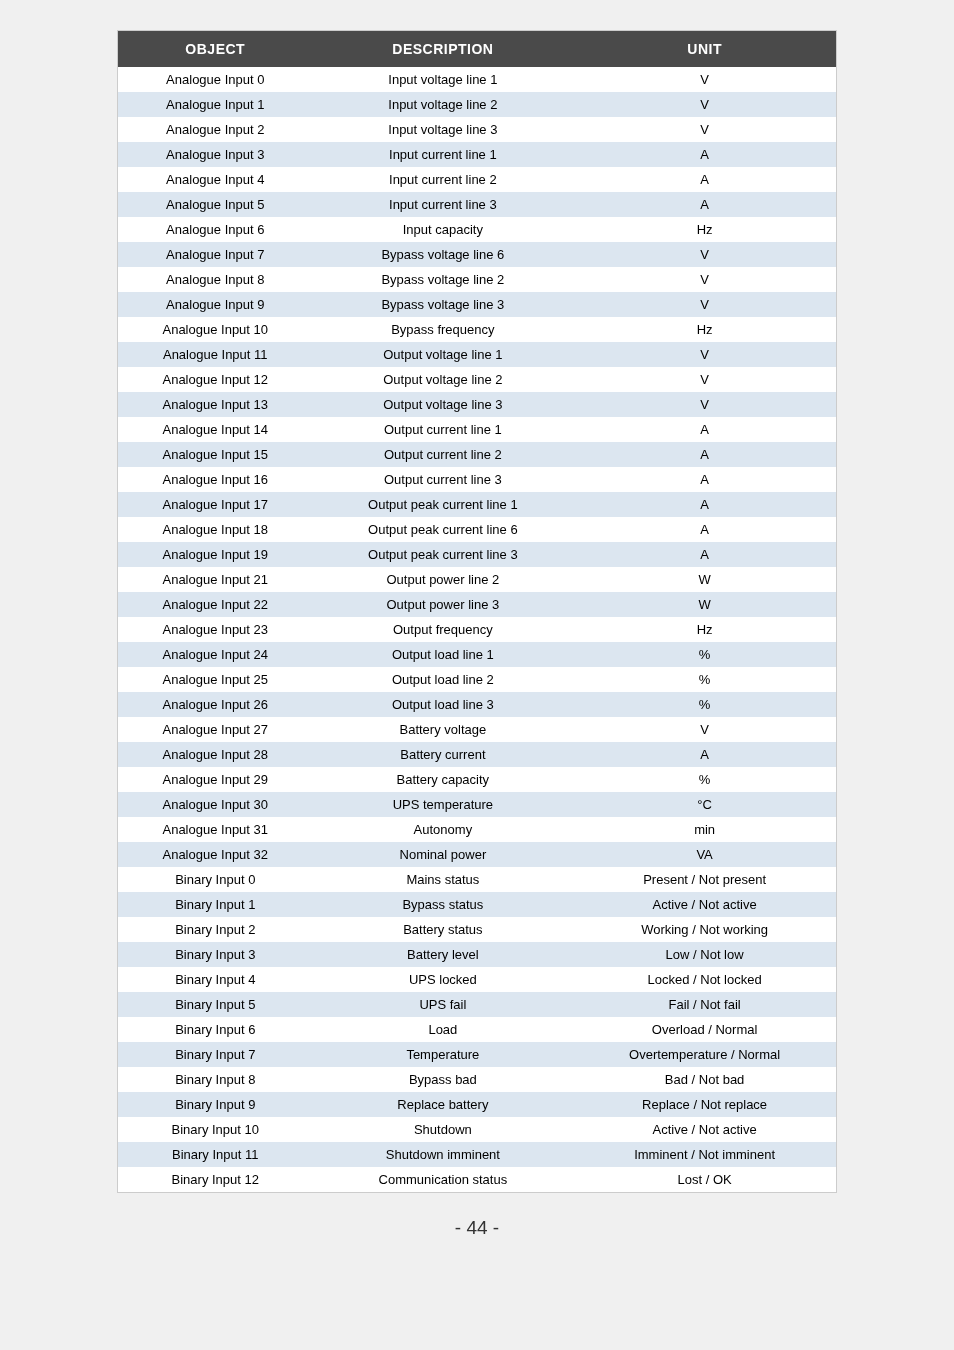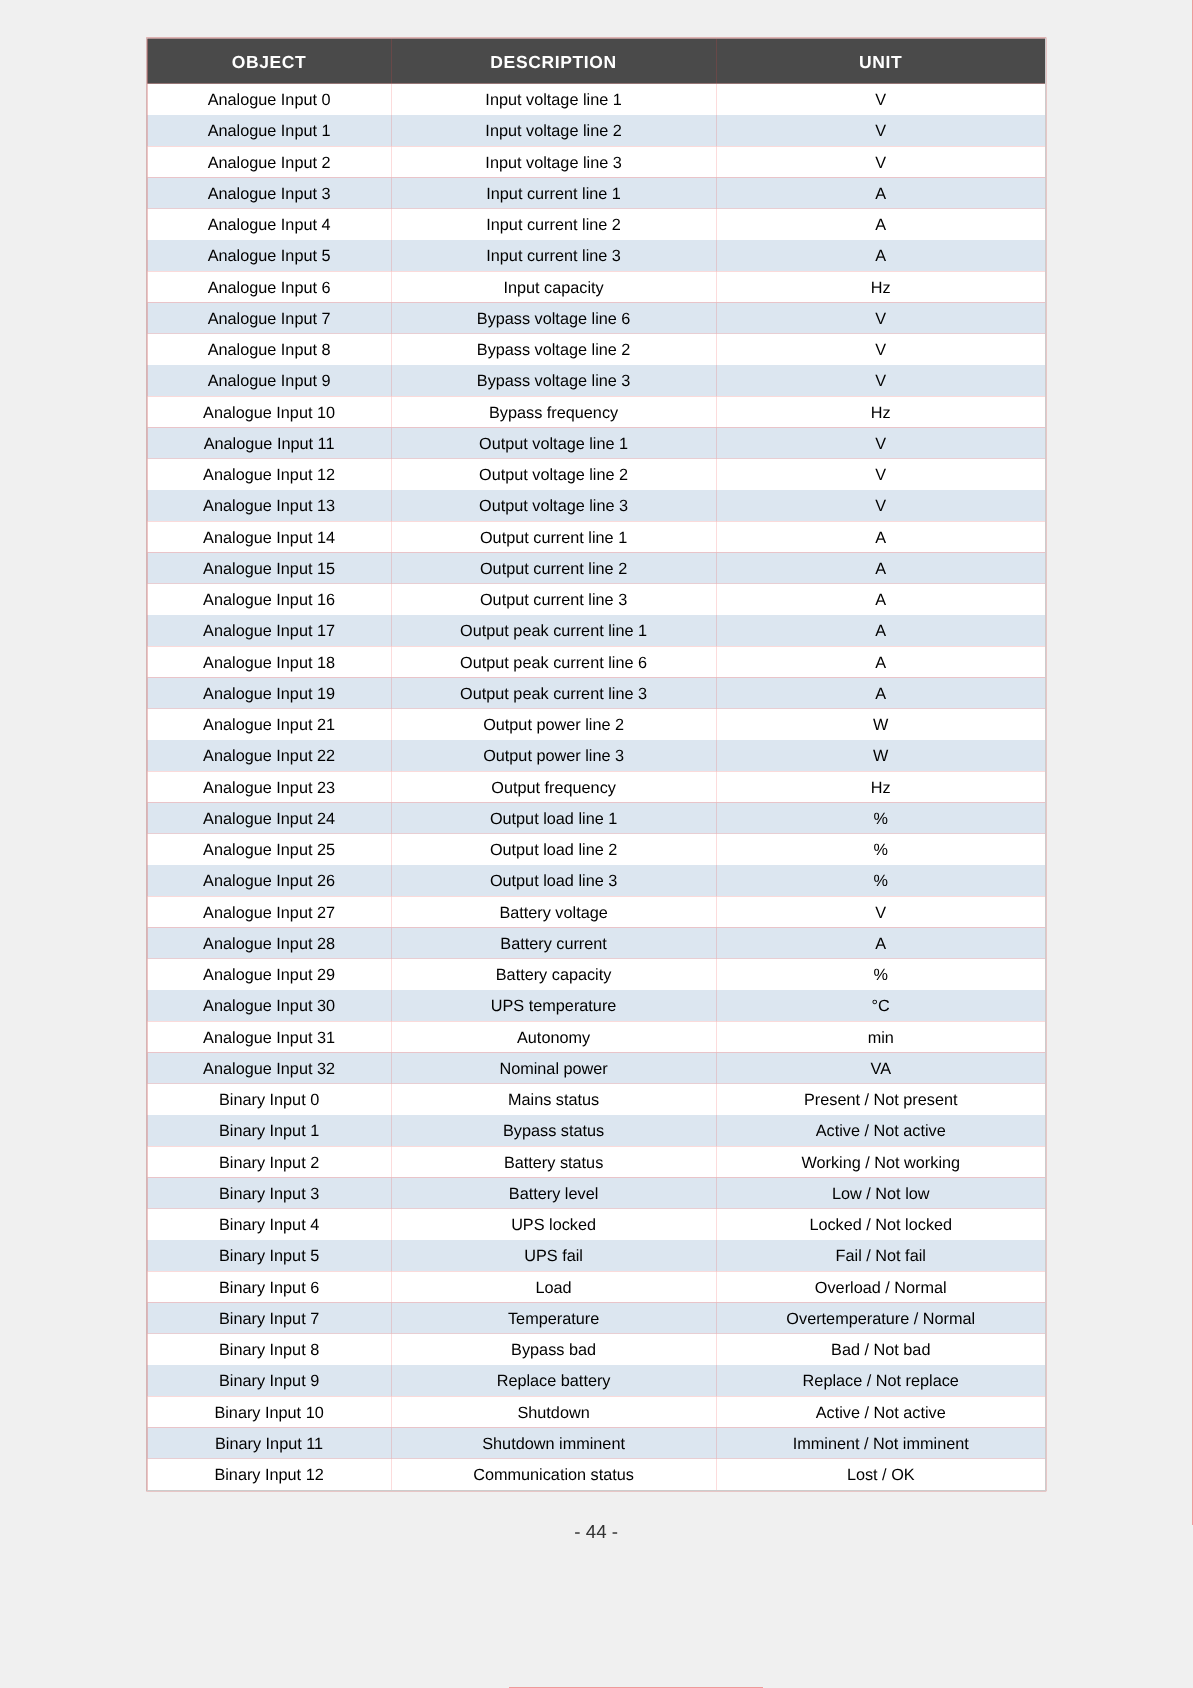--- a/index.html
+++ b/index.html
@@ -9,21 +9,21 @@
       font-size: 13px;
       display: flex;
       flex-direction: column;
       align-items: center;
       padding: 30px 20px 50px;
       min-height: 1350px;
     }
     .table-container {
       width: 720px;
       border: 1px solid #ccc;
-      background: #ef4444;
+      background: #d946ef;
     }
     table {
       width: 100%;
       border-collapse: collapse;
     }
     thead tr {
       background: #4a4a4a;
       color: white;
     }
     thead th {
@@ -38,21 +38,21 @@
     }
     tbody tr:nth-child(even) {
       background: #dce6f0;
     }
     tbody td {
       padding: 5px 12px;
       text-align: center;
     }
     .page-num {
       margin-top: 24px;
-      font-size: 15px;
+      font-size: 19px;
       color: #333;
     }
   </style>
 </head>
 <body>
 
 <div class="table-container">
   <table>
     <thead>
       <tr>

